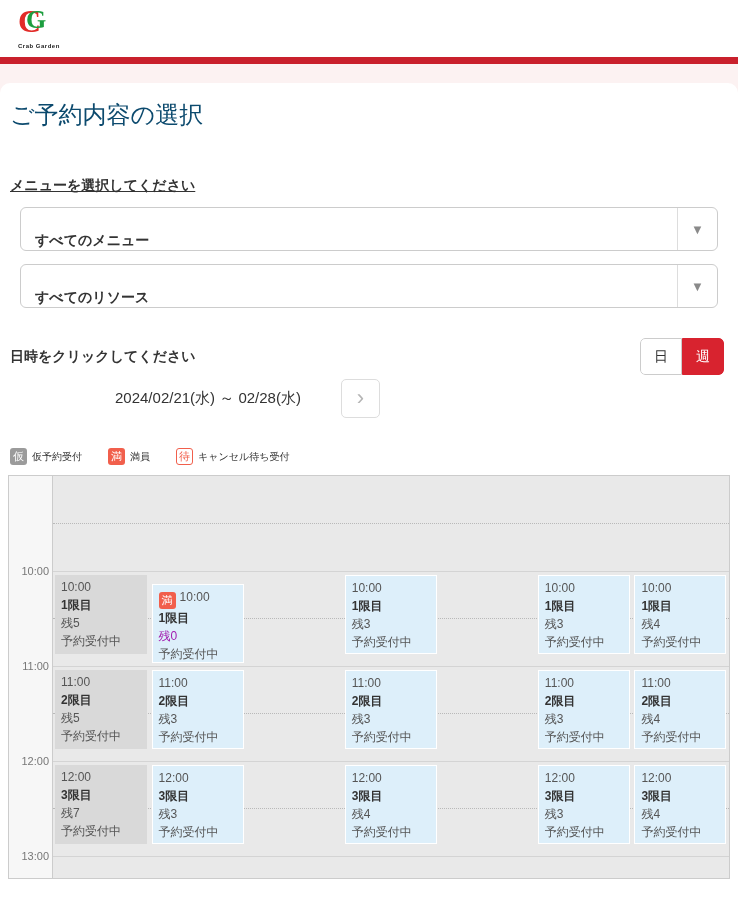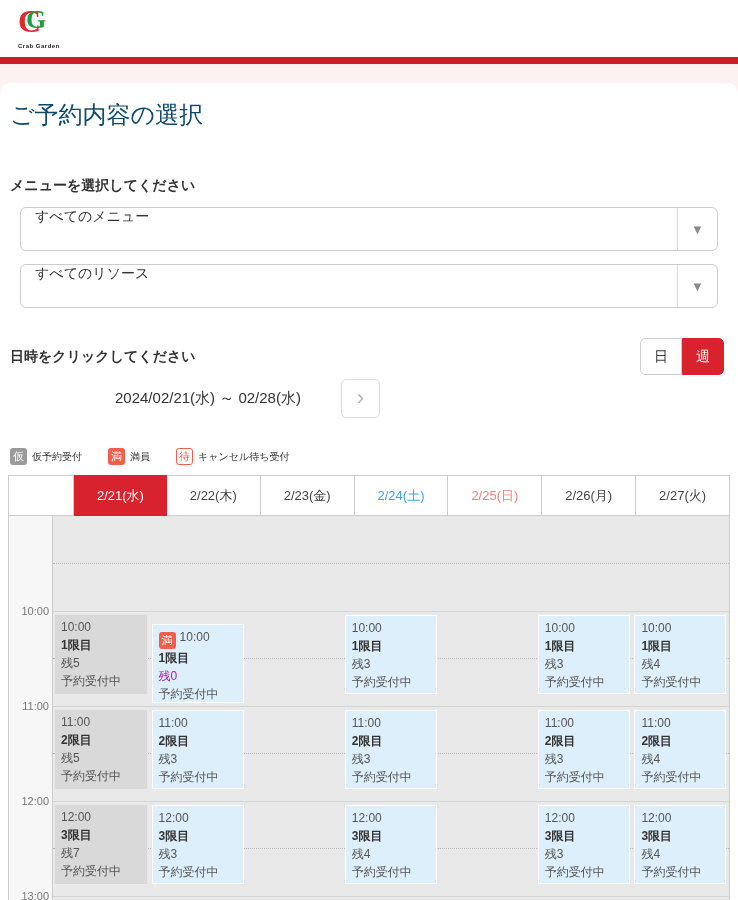--- a/index.html
+++ b/index.html
@@ -14,24 +14,24 @@
   .lg { color:#1d9e3f; font-weight:bold; font-size:26px; margin-left:-15px; position:relative; top:-4px; font-family:"Liberation Serif","DejaVu Serif",serif; }
   .logo-text { font-size:6px; font-weight:bold; color:#222; letter-spacing:.5px; margin-top:-2px; }
 
   .redbar { height:7px; background:#c9202c; }
   .pinkband { height:30px; background:#fcf2f2; }
   .card { background:#fff; border-radius:10px 10px 0 0; margin-top:-11px; position:relative; min-height:820px; }
 
   .page-title { color:#0c4a6e; font-size:24px; font-weight:normal; padding:16px 10px 0; }
 
   .section-label { font-size:14px; font-weight:bold; color:#333; }
-  .menu-label { padding:46px 10px 12px; }
+  .menu-label { padding:46px 10px 12px;text-decoration:underline; }
 
   .selectbox { position:relative; margin:0 20px 13px; height:44px; border:1px solid #ccc; border-radius:6px;
-               background:#fff; display:flex; align-items:flex-start; padding:0 50px 0 14px; cursor:pointer; }
+               background:#fff; display:flex; align-items:flex-end; padding:0 50px 0 14px; cursor:pointer;font-weight:bold; }
   .selectbox .val { font-size:14px; color:#333; }
   .select-arrow { position:absolute; right:0; top:0; width:40px; height:100%; border-left:1px solid #ddd;
                   display:flex; align-items:center; justify-content:center; color:#8a8a8a; font-size:13px; }
 
   .dt-row { display:flex; justify-content:space-between; align-items:flex-start; margin:30px 14px 0 10px; }
   .dt-row .section-label { margin-top:10px; }
   .toggle { display:flex; border-radius:5px; overflow:hidden; }
   .toggle-btn { width:42px; height:37px; font-size:14px; display:flex; align-items:center; justify-content:center; cursor:pointer; }
   .toggle-day { background:#fff; border:1px solid #ccc; border-radius:5px 0 0 5px; color:#333; }
   .toggle-week { background:#d8232f; border:1px solid #d8232f; border-radius:0 5px 5px 0; color:#fff; }
@@ -125,30 +125,20 @@
       <span class="badge badge-full">満</span>
       <span class="lg-label">満員</span>
     </div>
     <div class="legend-item">
       <span class="badge badge-wait">待</span>
       <span class="lg-label">キャンセル待ち受付</span>
     </div>
   </div>
 
   <div class="calendar">
-    <div class="cal-header" id="cal-header">
-      <div class="cal-h-gutter"></div>
-    <div class="cal-h-cell selected">2/21(水)</div>
-        <div class="cal-h-cell weekday">2/22(木)</div>
-        <div class="cal-h-cell weekday">2/23(金)</div>
-        <div class="cal-h-cell saturday">2/24(土)</div>
-        <div class="cal-h-cell sunday">2/25(日)</div>
-        <div class="cal-h-cell weekday">2/26(月)</div>
-        <div class="cal-h-cell weekday">2/27(火)</div>
-      </div>
     <div class="cal-body" id="cal-body">
       <div class="cal-gutter"></div>
     <div class="half-line" style="top: 47px;"></div>
         <div class="hour-line" style="top: 95px;"></div>
         <div class="half-line" style="top: 142px;"></div>
         <div class="hour-line" style="top: 190px;"></div>
         <div class="half-line" style="top: 237px;"></div>
         <div class="hour-line" style="top: 285px;"></div>
         <div class="half-line" style="top: 332px;"></div>
         <div class="hour-line" style="top: 380px;"></div>

